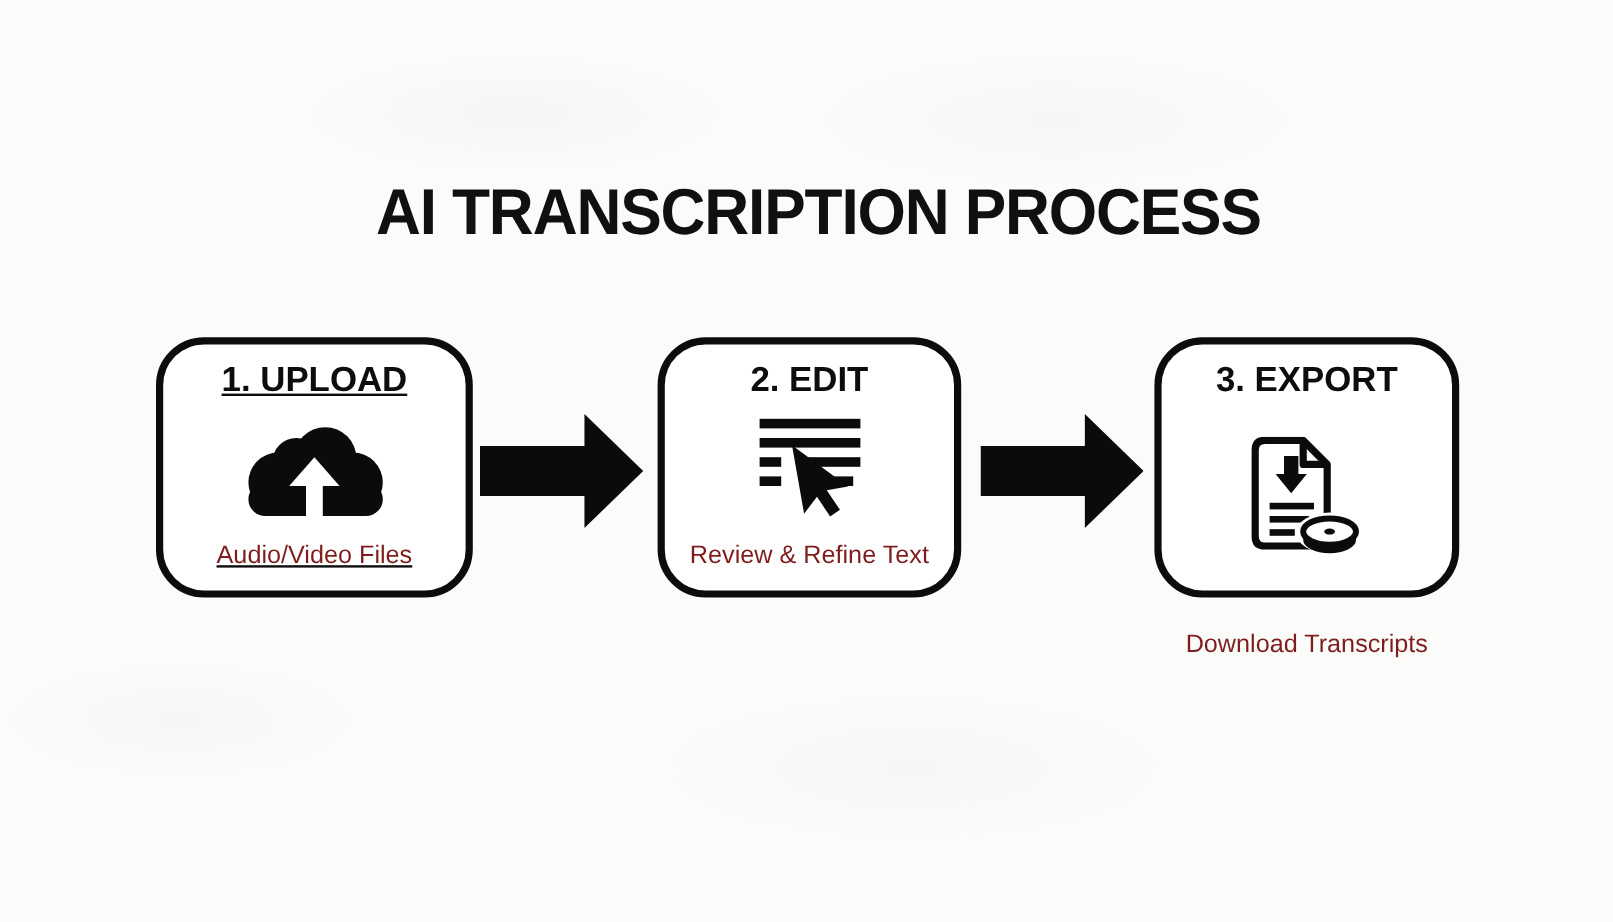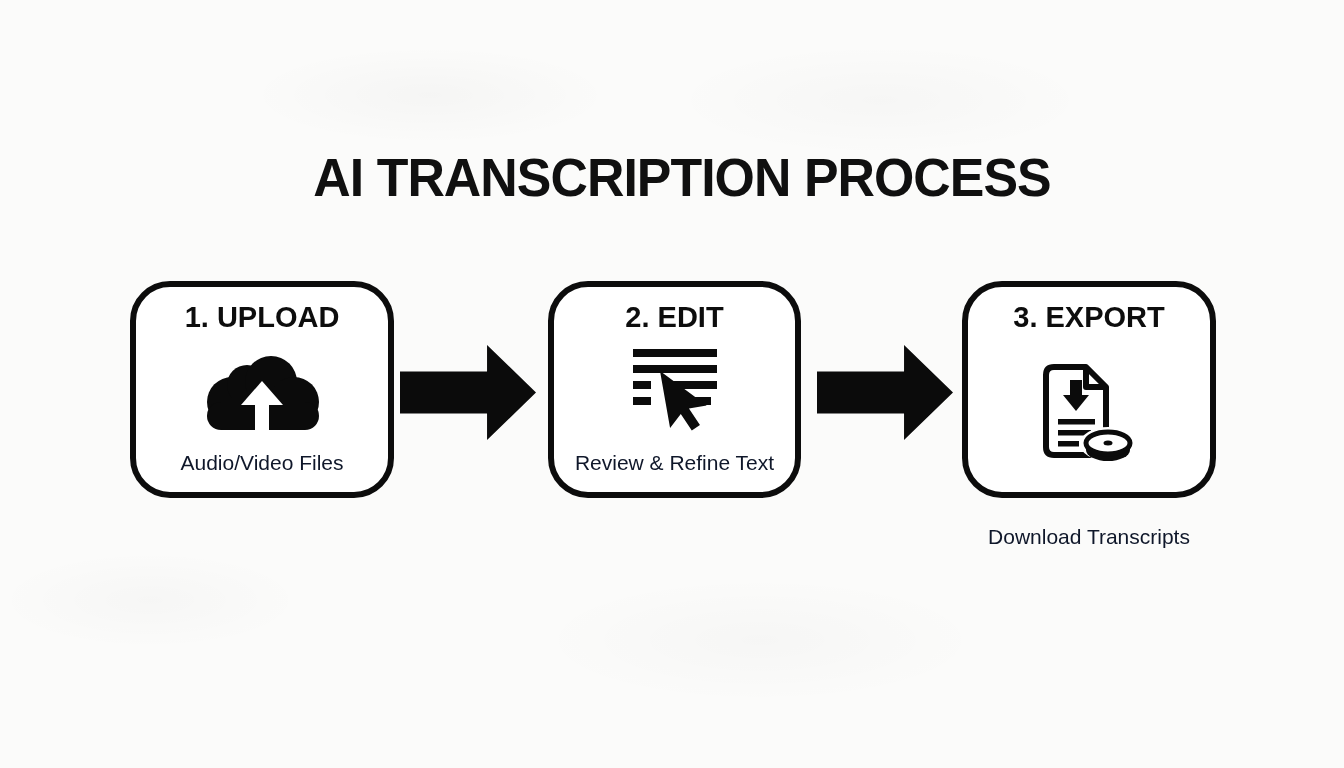--- a/index.html
+++ b/index.html
@@ -38,21 +38,21 @@
     top: 281px;
     height: 217px;
     box-sizing: border-box;
     background: #ffffff;
     border: 6px solid #0c0c0c;
     border-radius: 40px;
     display: flex;
     flex-direction: column;
     align-items: center;
   }
-  .step1 { left: 130px; width: 264px; }
+  .step1 { left: 130px; width: 264px; text-decoration: underline; }
   .step2 { left: 548px; width: 253px; }
   .step3 { left: 962px; width: 254px; gap: 30px; }
 
   .step-heading {
     margin-top: 15px;
     font-size: 29px;
     font-weight: bold;
     line-height: 1.1;
     color: #0d0d0d;
     white-space: nowrap;
@@ -63,21 +63,21 @@
     display: flex;
     align-items: center;
     justify-content: center;
     width: 100%;
   }
 
   .step-caption {
     margin-bottom: 17px;
     font-size: 21px;
     line-height: 1.2;
-    color: #0f172a;
+    color: #7f1d1d;
     white-space: nowrap;
   }
 
   .flow-arrow {
     position: absolute;
     top: 345px;
     width: 136px;
     height: 95px;
     background: #0b0b0b;
     clip-path: polygon(0 28%, 64% 28%, 64% 0%, 100% 50%, 64% 100%, 64% 72%, 0 72%);

